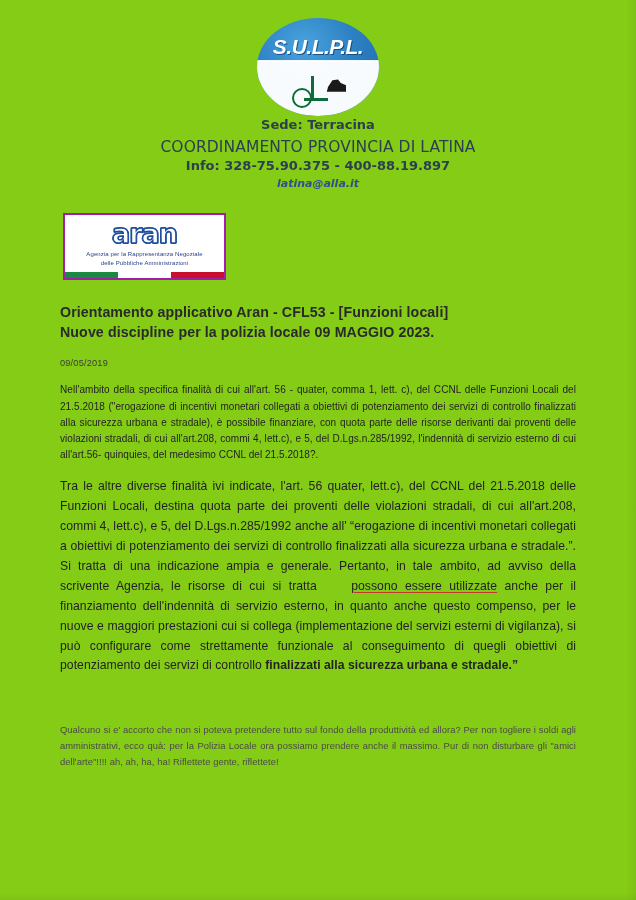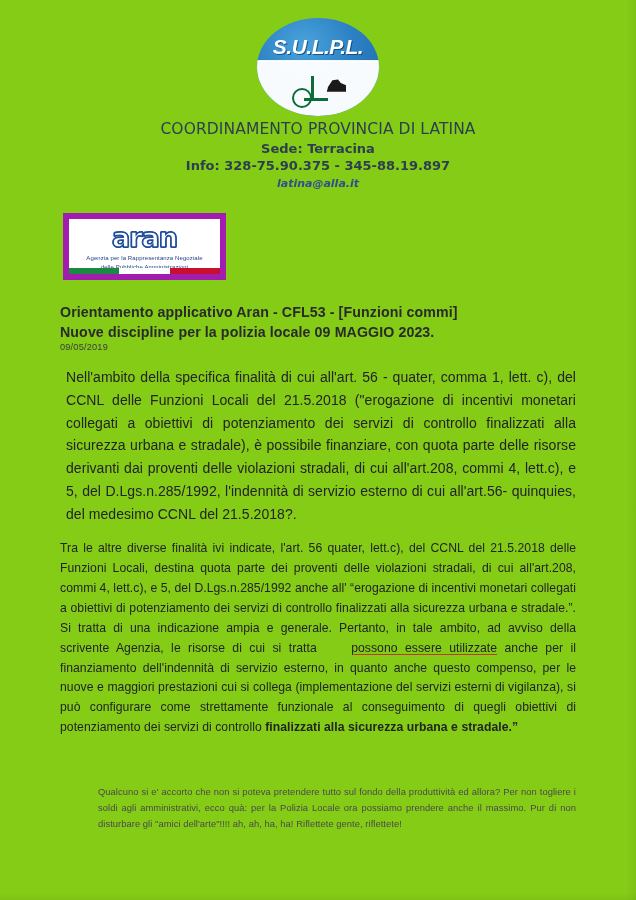--- a/index.html
+++ b/index.html
@@ -136,21 +136,21 @@
 
   
   .aran-wrap {
     margin: 22px 0 0 63px;
     width: 163px;
   }
   .aran-box {
     width: 163px;
     height: 67px;
     background: #ffffff;
-    border: 6px solid #a21caf;
+    border: 2px solid #a21caf;
     box-sizing: border-box;
     position: relative;
     padding-top: 5px;
   }
   .aran-word {
     text-align: center;
     font-family: "DejaVu Sans", sans-serif;
     font-size: 27px;
     font-weight: bold;
     letter-spacing: -1px;
@@ -191,39 +191,39 @@
   .doc-title {
     font-family: "Liberation Sans", sans-serif;
     font-size: 14.2px;
     font-weight: bold;
     color: #2a2a2a;
     line-height: 1.42;
     letter-spacing: .1px;
   }
 
   .doc-date {
+    margin-top: 16px;
     font-size: 9.2px;
     color: #3b3b3b;
     letter-spacing: .2px;
   }
 
   .doc-body {
     margin-top: 14px;
   }
 
   .para {
     text-align: justify;
     color: #232323;
     margin-bottom: 14px;
   }
   .para-1 {
-    font-size: 14px;
+    font-size: 10px;
     line-height: 1.62;
     letter-spacing: .05px;
-    margin-left: 6px;
   }
   .para-2 {
     font-size: 12.2px;
     line-height: 1.63;
     letter-spacing: .05px;
   }
 
   .i { }
   .bi { font-weight: bold; }
   .ul-red {
@@ -234,21 +234,20 @@
     padding-left: 27px;
   }
 
   .comment {
     margin-top: 46px;
     font-size: 9.4px;
     line-height: 1.68;
     text-align: justify;
     color: #4a4a4a;
     letter-spacing: .05px;
-    margin-left: 38px;
   }
 
   
   .scan-edge-r {
     position: absolute;
     right: 0; top: 0;
     width: 10px; height: 900px;
     background: linear-gradient(to right, rgba(255,255,255,0), rgba(0,0,0,.05));
   }
   .scan-edge-b {
@@ -272,23 +271,23 @@
         <div class="sulpl-word">S.U.L.P.L.</div>
         <div class="sulpl-emblem">
           <span class="sulpl-g"></span>
           <span class="sulpl-bar-v"></span>
           <span class="sulpl-bar-h"></span>
           <span class="sulpl-bike"></span>
         </div>
       </div>
     </div>
 
+    <div class="lh-line lh-sede">Sede: Terracina</div>
     <div class="lh-line lh-org">COORDINAMENTO PROVINCIA DI LATINA</div>
-    <div class="lh-line lh-sede">Sede: Terracina</div>
-    <div class="lh-line lh-info">Info: 328-75.90.375 - 345-88.19.897</div>
+    <div class="lh-line lh-info">Info: 328-75.90.375 - 400-88.19.897</div>
     <div class="lh-line lh-mail">latina@alla.it</div>
   </div>
 
   <div class="aran-wrap">
     <div class="aran-box">
       <div class="aran-word">aran</div>
       <div class="aran-sub">
         <span>Agenzia per la Rappresentanza Negoziale</span><br>
         <span>delle Pubbliche Amministrazioni</span>
       </div>
@@ -296,21 +295,21 @@
         <i class="fl-g"></i>
         <i class="fl-w"></i>
         <i class="fl-r"></i>
       </div>
     </div>
   </div>
 
   <div class="doc">
 
     <div class="doc-title">
-      <div>Orientamento applicativo Aran -  CFL53 - [Funzioni commi]</div>
+      <div>Orientamento applicativo Aran -  CFL53 - [Funzioni locali]</div>
       <div>Nuove discipline per la polizia locale 09 MAGGIO 2023.</div>
     </div>
 
     <div class="doc-date">09/05/2019</div>
 
     <div class="doc-body">
 
       <p class="para para-1">Nell'ambito della specifica finalità di cui all'art. 56 - quater, comma 1, lett. c), del CCNL delle Funzioni Locali del 21.5.2018 ("erogazione di incentivi monetari collegati a obiettivi di potenziamento dei servizi di controllo finalizzati alla sicurezza urbana e stradale), è possibile finanziare, con quota parte delle risorse derivanti dai proventi delle violazioni stradali, di cui all'art.208, commi 4, lett.c), e 5, del D.Lgs.n.285/1992, l'indennità di servizio esterno di cui all'art.56- quinquies, del medesimo CCNL del 21.5.2018?.</p>
 
       <p class="para para-2"><span>Tra le altre diverse finalità ivi indicate, l'art.  56 quater, lett.c), del CCNL del 21.5.2018 delle Funzioni Locali, destina quota parte dei proventi delle violazioni stradali, di cui all'art.208, commi 4, lett.c), e 5, del D.Lgs.n.285/1992 anche all' “</span><span class="i">erogazione di incentivi monetari collegati a obiettivi di potenziamento dei servizi di controllo finalizzati alla sicurezza urbana e stradale.</span><span>”. Si tratta di una indicazione ampia e generale. Pertanto, in tale ambito, ad avviso della scrivente Agenzia, le risorse di cui si tratta </span><span class="ul-red">possono essere utilizzate</span><span> anche per il finanziamento dell'indennità di servizio esterno, in quanto anche questo compenso, per le nuove e maggiori prestazioni cui si collega (implementazione del servizi esterni di vigilanza), si può configurare come strettamente funzionale al conseguimento di quegli </span><span class="i">obiettivi di potenziamento dei servizi di controllo </span><span class="bi">finalizzati alla sicurezza urbana e stradale.”</span></p>

